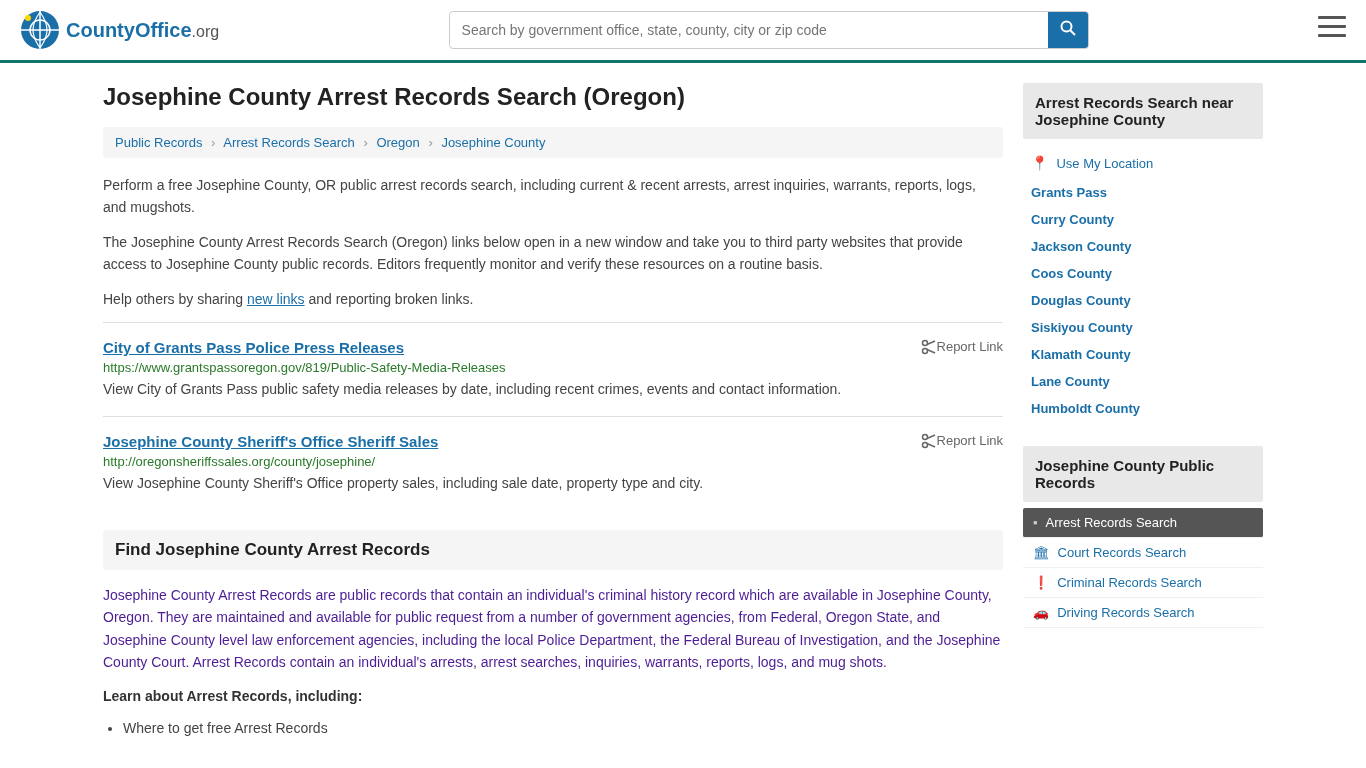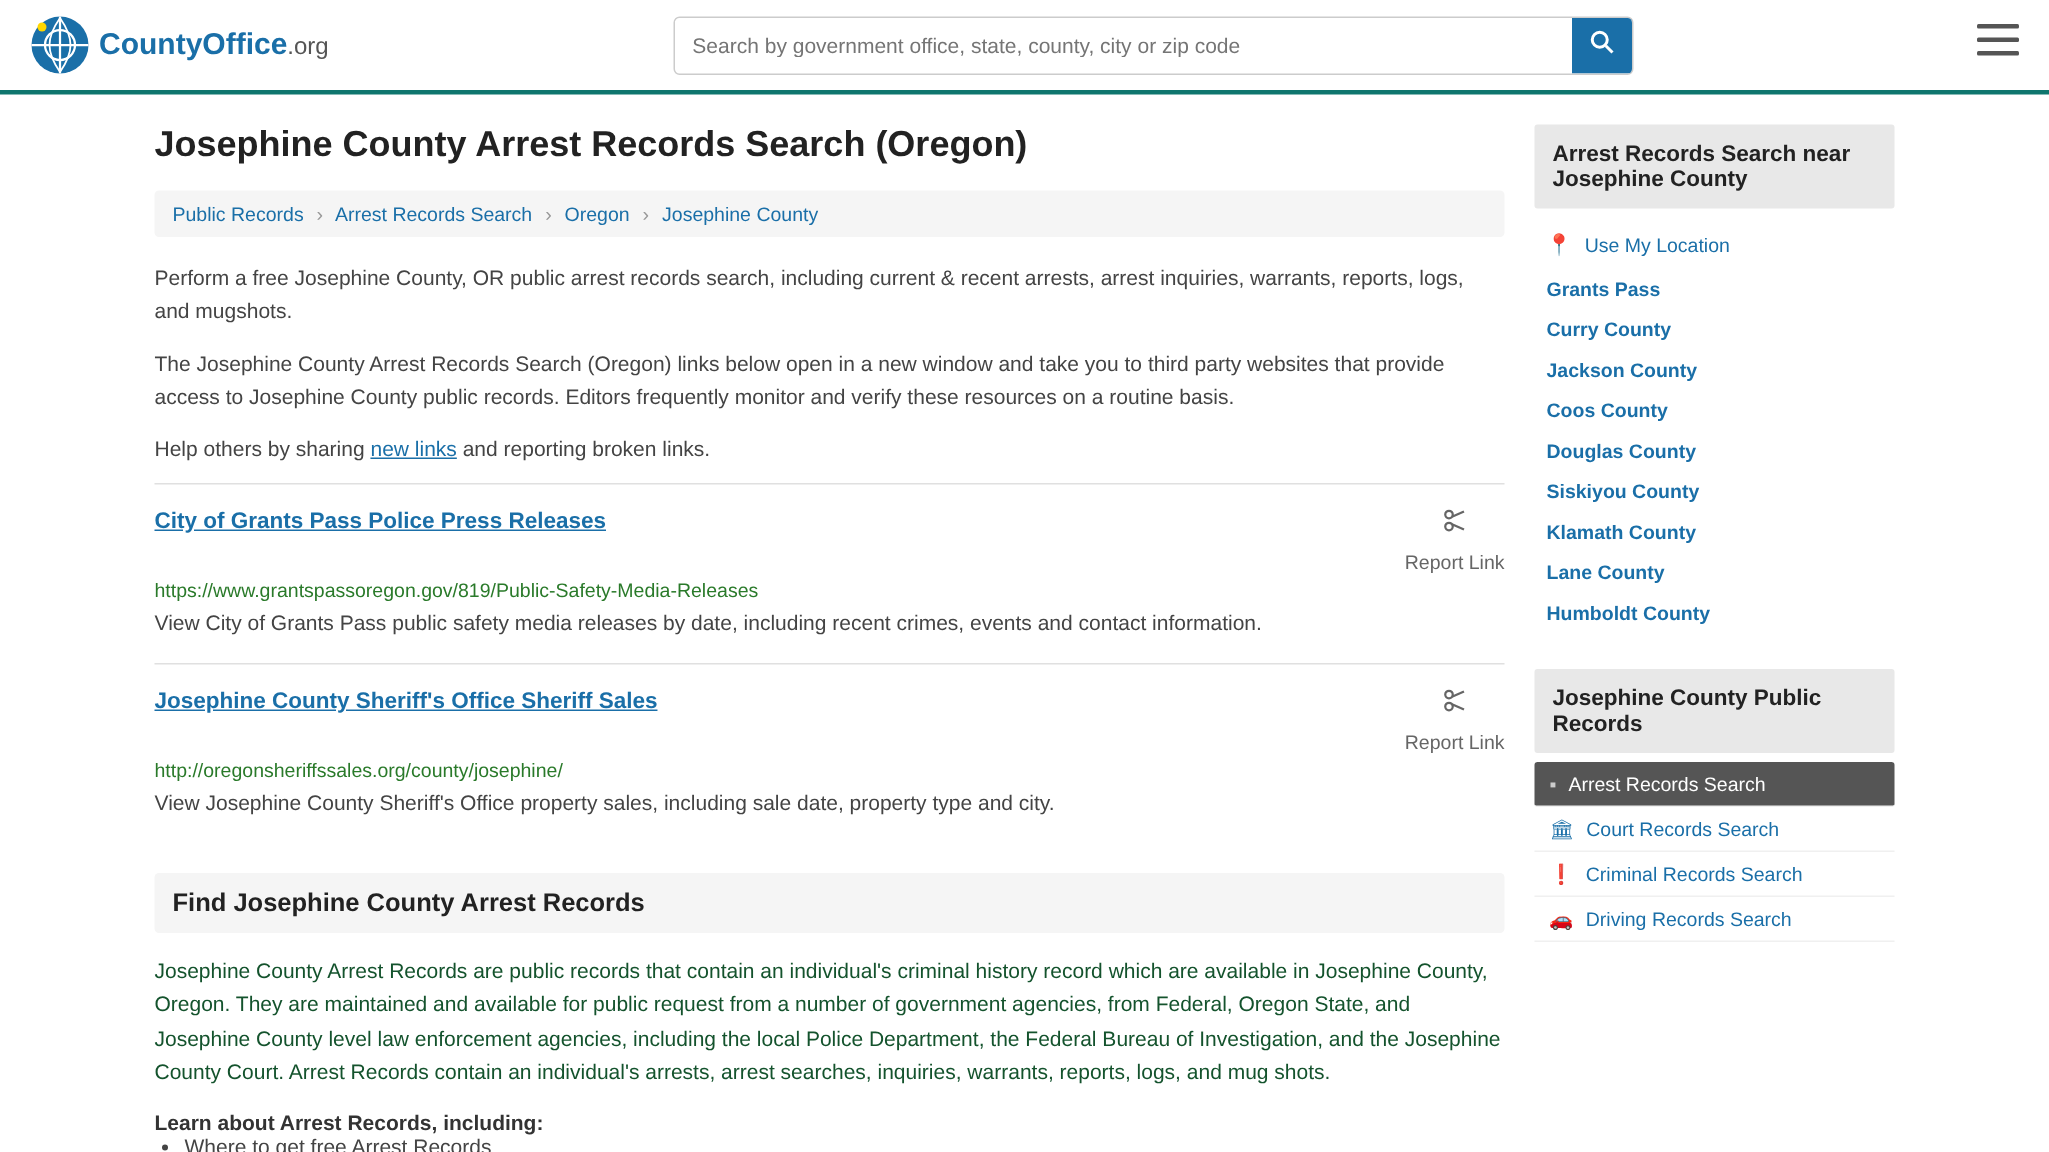--- a/index.html
+++ b/index.html
@@ -124,26 +124,25 @@
       cursor: pointer;
     }
     .resource-header {
       display: flex;
       justify-content: space-between;
       align-items: flex-start;
     }
     .report-link {
       display: flex;
       align-items: center;
-      gap: 12px;
+      gap: 0;
       color: #666;
       font-size: 13px;
       cursor: pointer;
       white-space: nowrap;
-      flex-direction: column;
     }
     .resource-url {
       color: #2a7a2a;
       font-size: 13px;
       margin: 4px 0;
     }
     .resource-desc {
       color: #444;
       line-height: 1.5;
     }
@@ -155,26 +154,26 @@
       border-radius: 3px;
       margin: 20px 0 14px;
     }
     .section-header h2 {
       font-size: 17px;
       color: #222;
       font-weight: bold;
     }
     .section-body {
       line-height: 1.6;
-      color: #14532d;
+      color: #4c1d95;
       margin-bottom: 14px;
     }
     .learn-title {
       font-weight: bold;
-      margin-bottom: 0;
+      margin-bottom: 16px;
     }
     .learn-list {
       padding-left: 20px;
     }
     .learn-list li {
       margin-bottom: 4px;
       color: #444;
     }
 
     

